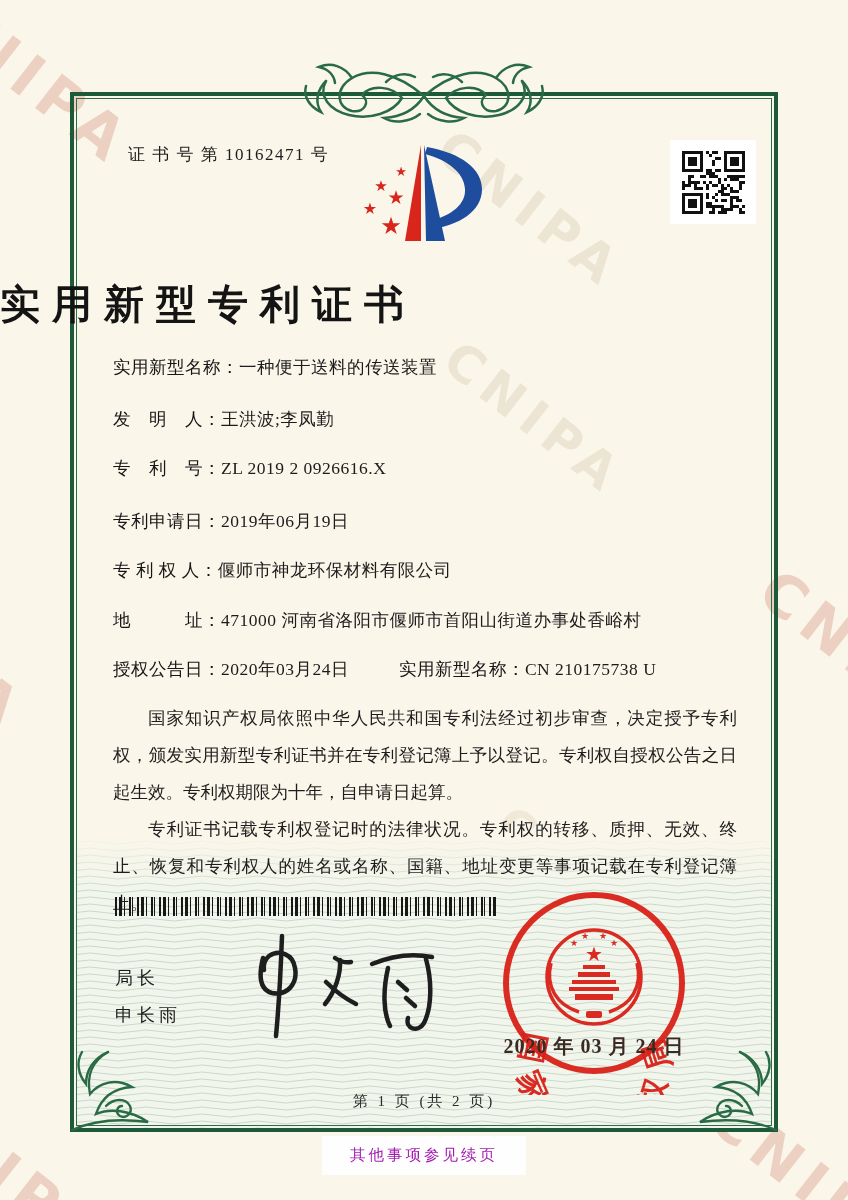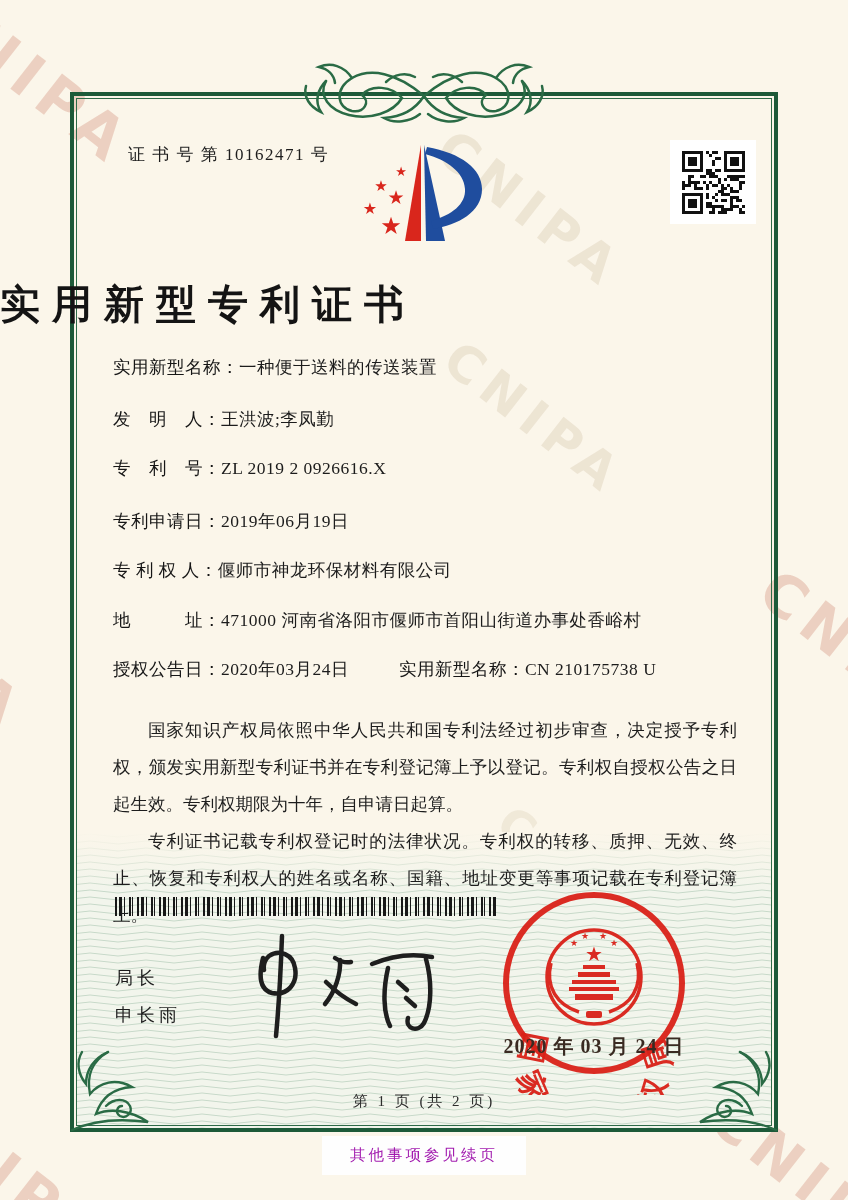--- a/index.html
+++ b/index.html
@@ -27,21 +27,21 @@
            display:flex;align-items:center;justify-content:center;}
   .title{position:absolute;left:0;top:250px;width:100%;text-align:left;font-size:40px;font-weight:700;
          letter-spacing:12px;color:#141414;z-index:3;margin-top:27px;}
   
   .frow{position:absolute;left:113px;font-size:17.5px;line-height:26px;white-space:nowrap;z-index:3;letter-spacing:0.5px;}
   .frow .lab{color:#161616;}
   .frow .val{color:#1c1c1c;}
   .lab2{margin-left:45px;}
   
   .body-text{position:absolute;left:113px;top:700px;width:624px;font-size:17.5px;line-height:37px;
-             text-align:justify;z-index:3;margin-top:12px;}
+             text-align:justify;z-index:3;}
   .body-text p{margin:0;text-indent:2em;}
   
   .barcode{position:absolute;left:115px;top:897px;width:383px;height:19px;z-index:3;
     background:repeating-linear-gradient(90deg,
       #181818 0 2px,rgba(0,0,0,0) 2px 4px,
       #181818 4px 7px,rgba(0,0,0,0) 7px 9px,
       #181818 9px 10px,rgba(0,0,0,0) 10px 14px,
       #181818 14px 16px,rgba(0,0,0,0) 16px 17px,
       #181818 17px 18px,rgba(0,0,0,0) 18px 22px);}
   .signer{position:absolute;left:115px;z-index:3;font-size:18px;letter-spacing:4px;}

